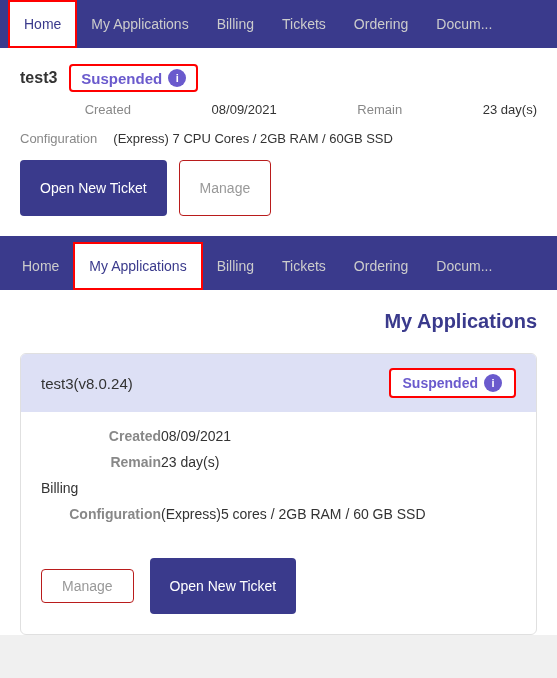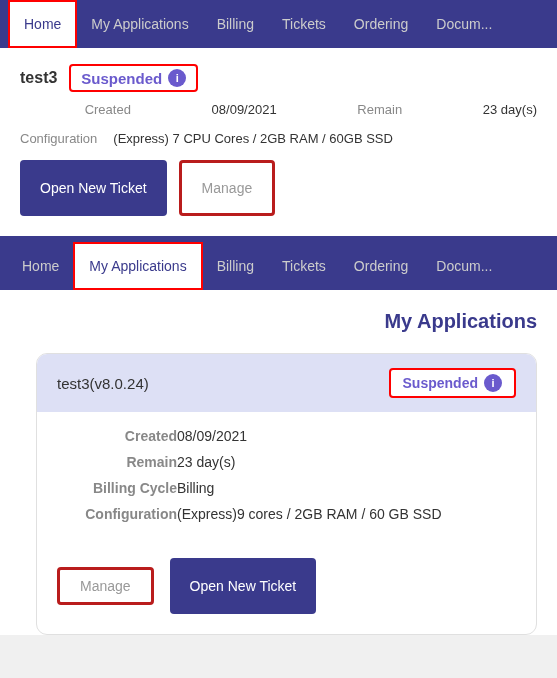--- a/index.html
+++ b/index.html
@@ -101,21 +101,21 @@
       color: #fff;
       border: none;
       padding: 20px 20px;
       font-size: 14px;
       border-radius: 4px;
       cursor: pointer;
     }
     .btn-secondary {
       background: #fff;
       color: #999;
-      border: 3px solid #b91c1c;
+      border: 1px solid #b91c1c;
       padding: 8px 20px;
       font-size: 14px;
       border-radius: 4px;
       cursor: pointer;
     }
 
     
     .divider {
       height: 6px;
       background: #3a3a8c;
@@ -153,23 +153,22 @@
     .page-title {
       font-size: 20px;
       font-weight: bold;
       color: #3a3a8c;
       margin-bottom: 20px;
     }
 
     
     .app-card {
       border: 1px solid #e0e0e0;
-      border-radius: 11px;
+      border-radius: 6px;
       overflow: hidden;
-      margin-left: 16px;
     }
     .app-card-header {
       background: #dde0f5;
       display: flex;
       align-items: center;
       justify-content: space-between;
       padding: 14px 20px;
     }
     .app-name {
       font-size: 15px;
@@ -273,26 +272,25 @@
     <div class="app-card-body">
       <div class="detail-row">
         <span class="detail-label">Created</span>
         <span class="detail-value">08/09/2021</span>
       </div>
       <div class="detail-row">
         <span class="detail-label">Remain</span>
         <span class="detail-value">23 day(s)</span>
       </div>
       <div class="detail-row">
-        <span class="detail-label">Billing Cycle</span>
         <span class="detail-value">Billing</span>
       </div>
       <div class="detail-row">
         <span class="detail-label">Configuration</span>
-        <span class="detail-value">(Express)9 cores / 2GB RAM / 60 GB SSD</span>
+        <span class="detail-value">(Express)5 cores / 2GB RAM / 60 GB SSD</span>
       </div>
     </div>
     <div class="app-card-footer">
       <button class="btn-secondary">Manage</button>
       <button class="btn-primary">Open New Ticket</button>
     </div>
   </div>
 </div>
 
 </body></html>

